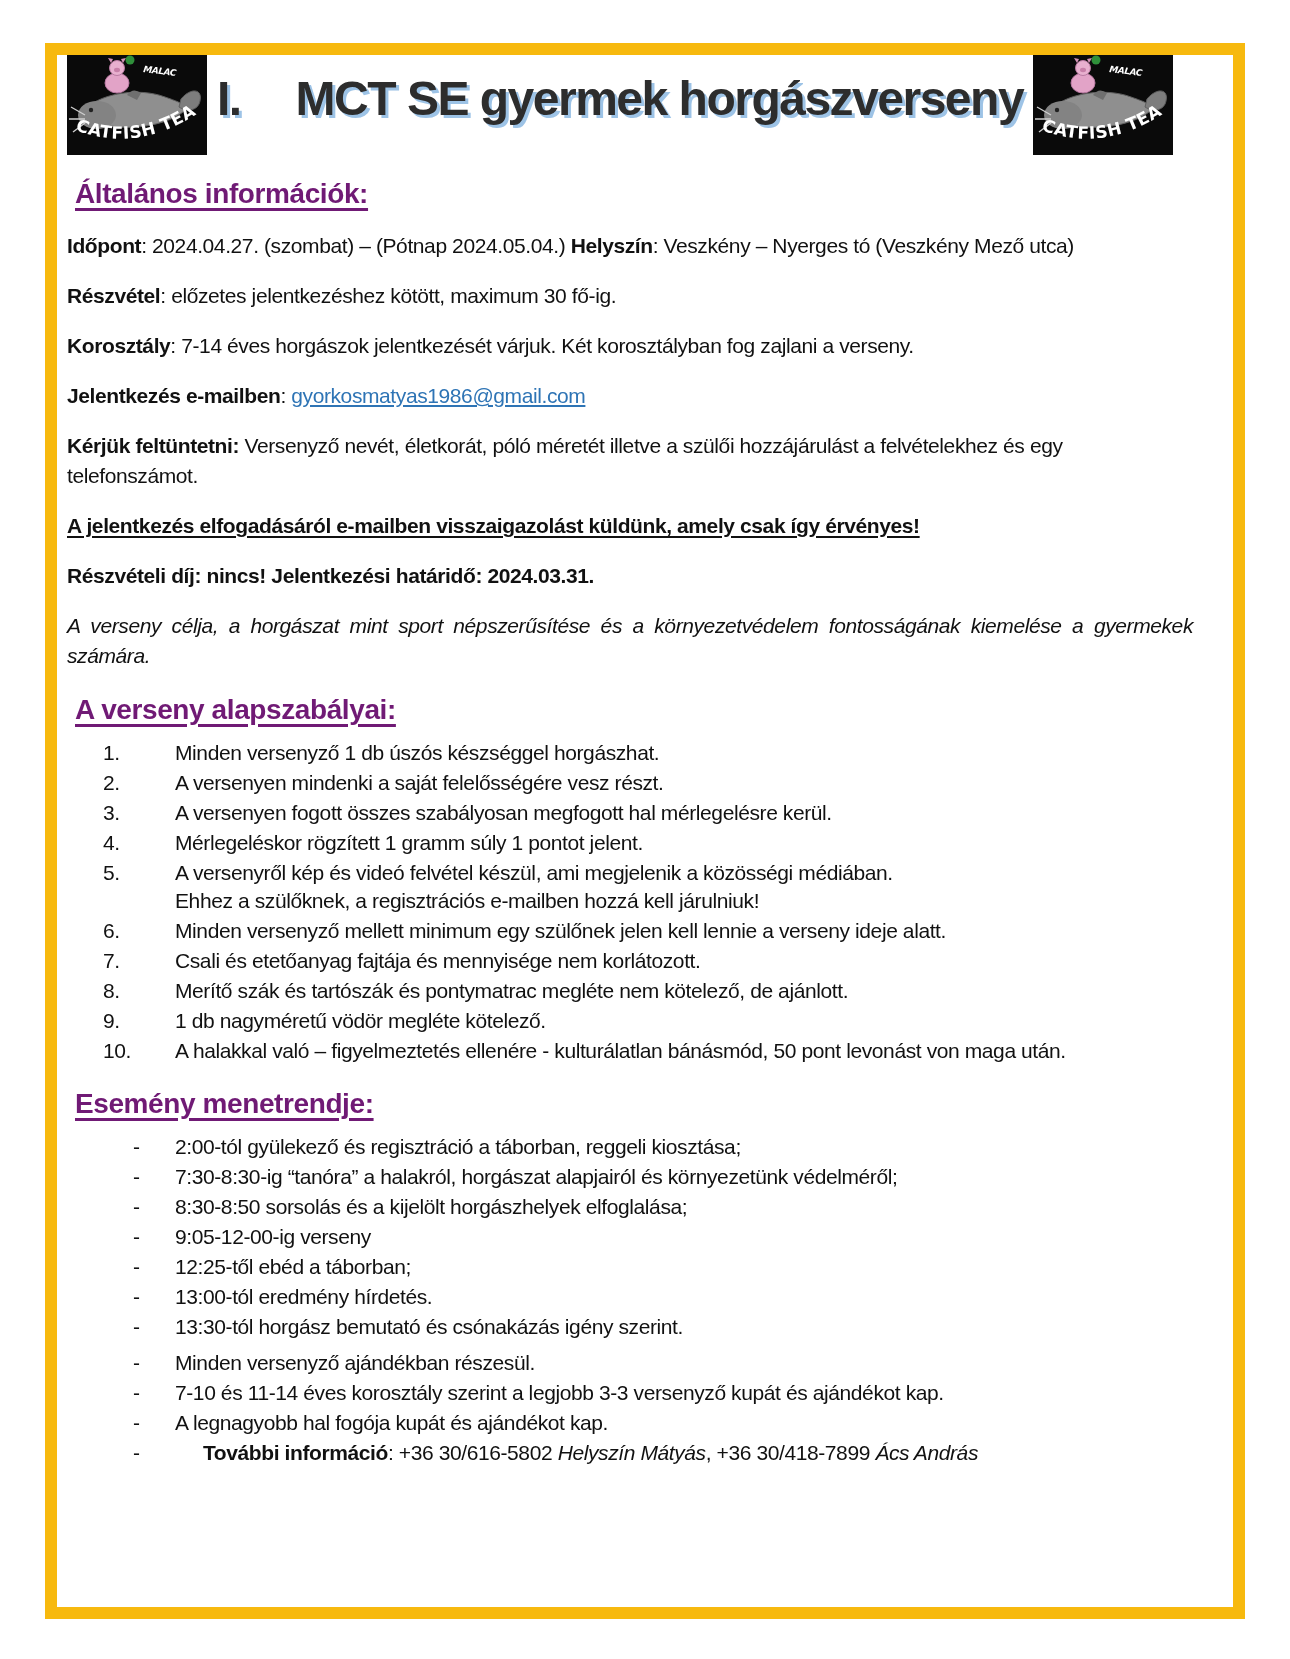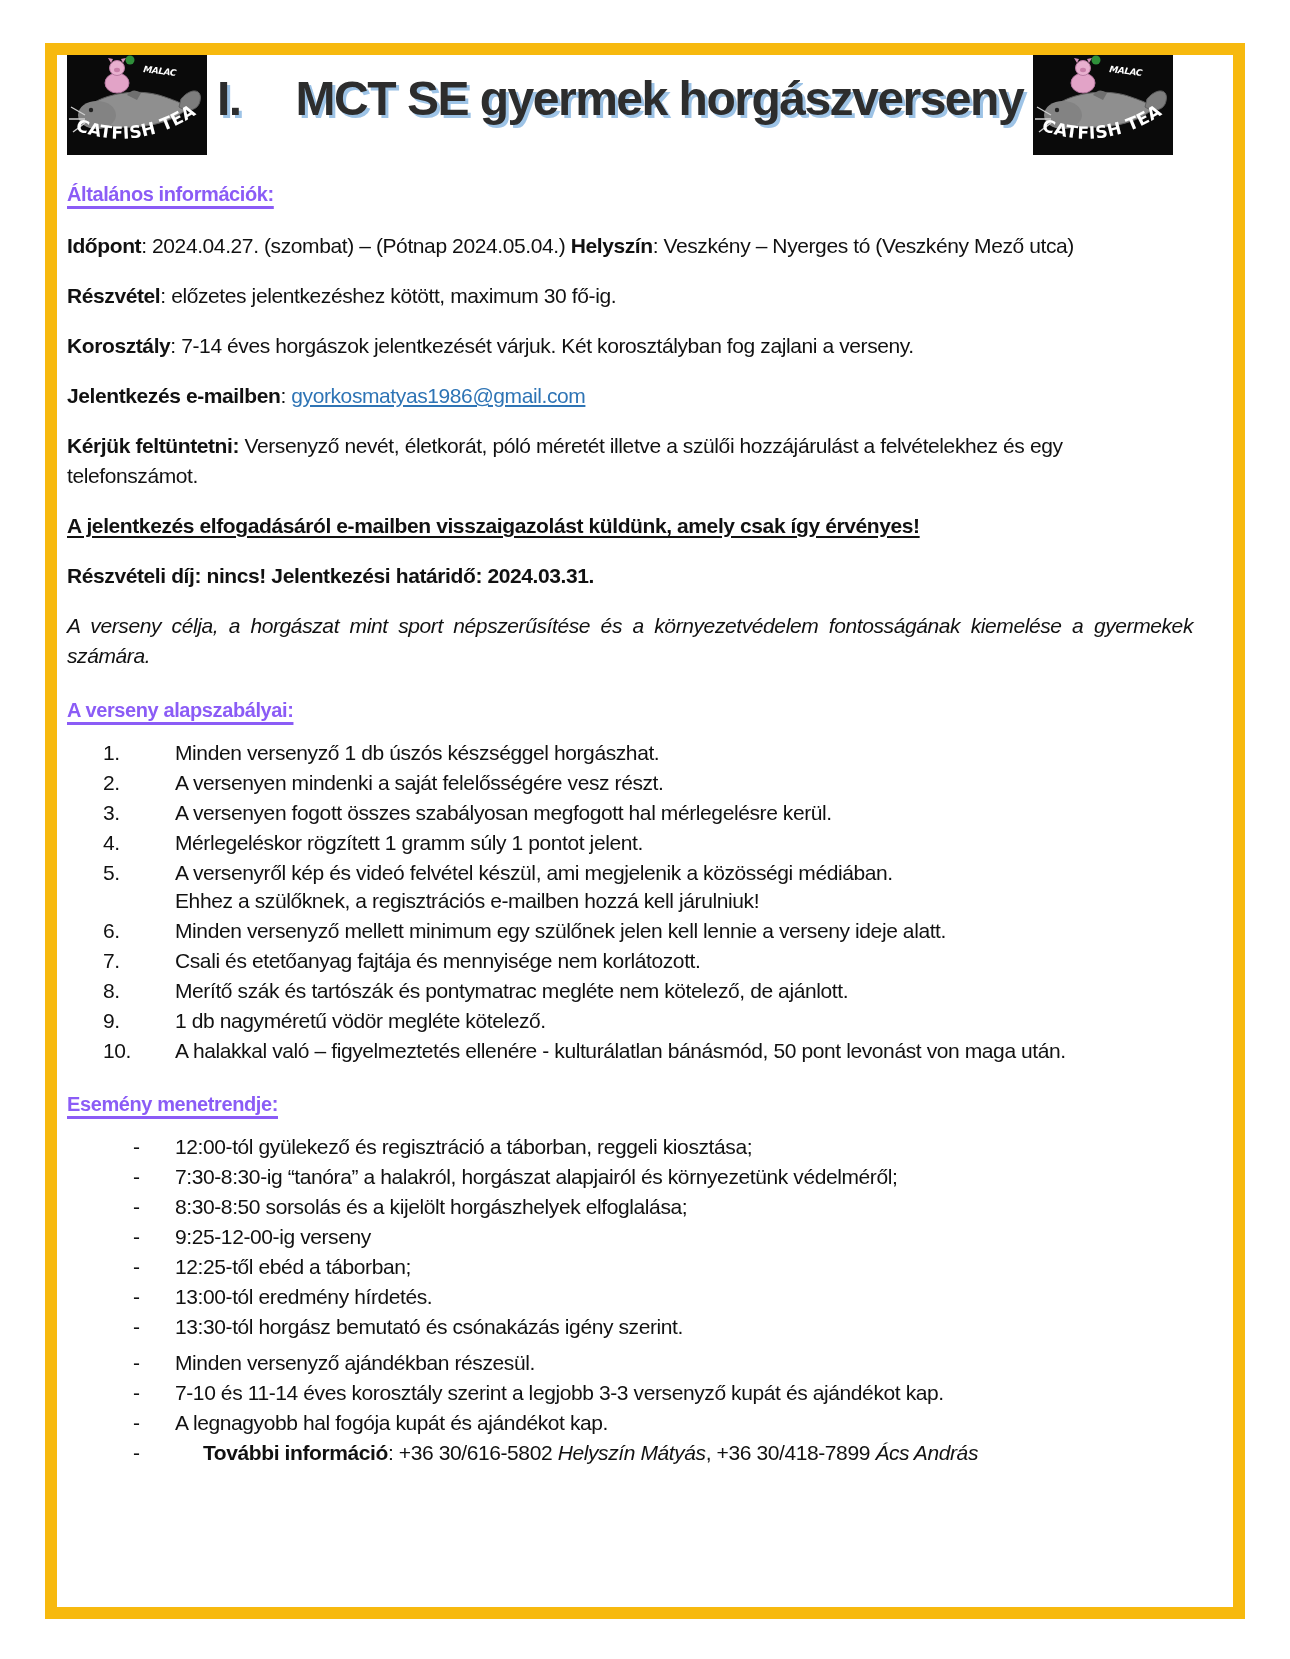--- a/index.html
+++ b/index.html
@@ -19,23 +19,23 @@
   .title-row{
     flex:1;display:flex;justify-content:center;align-items:center;
     gap:55px;margin-top:18px;
   }
   .big-title{
     font-size:48px;font-weight:bold;color:#2d2d2d;letter-spacing:-1.5px;
     text-shadow:3px 3px 0 #9DC3E6;line-height:1.1;white-space:nowrap;
   }
   
   h2{
-    font-size:20px;line-height:34px;font-weight:bold;margin:22px 0 12px 0;
+    font-size:28px;line-height:34px;font-weight:bold;margin:22px 0 12px 8px;
     text-decoration:underline;text-decoration-thickness:2.5px;text-underline-offset:5px;
-    color:#8b5cf6;
+    color:#701a75;
   }
   p{font-size:21px;line-height:30px;margin:20px 0;}
   b{letter-spacing:-0.4px;}
   .confirm{font-weight:bold;text-decoration:underline;text-underline-offset:3px;}
   .fee{font-weight:bold;}
   .goal{font-style:italic;text-align:justify;}
   a.email{color:#2E74B5;text-decoration:underline;cursor:pointer;}
   
   ul.doclist{list-style:none;margin:8px 0 6px 0;padding:0;}
   ul.doclist li{
@@ -136,24 +136,24 @@
       <li><span class="num">5.</span><span>A versenyről kép és videó felvétel készül, ami megjelenik a közösségi médiában.</span><span class="li-line2">Ehhez a szülőknek, a regisztrációs e-mailben hozzá kell járulniuk!</span></li>
       <li><span class="num">6.</span><span>Minden versenyző mellett minimum egy szülőnek jelen kell lennie a verseny ideje alatt.</span></li>
       <li><span class="num">7.</span><span>Csali és etetőanyag fajtája és mennyisége nem korlátozott.</span></li>
       <li><span class="num">8.</span><span>Merítő szák és tartószák és pontymatrac megléte nem kötelező, de ajánlott.</span></li>
       <li><span class="num">9.</span><span>1 db nagyméretű vödör megléte kötelező.</span></li>
       <li><span class="num">10.</span><span>A halakkal való – figyelmeztetés ellenére - kulturálatlan bánásmód, 50 pont levonást von maga után.</span></li>
     </ul>
 
     <h2>Esemény menetrendje:</h2>
     <ul class="doclist">
-      <li><span class="dash">-</span><span>12:00-tól gyülekező és regisztráció a táborban, reggeli kiosztása;</span></li>
+      <li><span class="dash">-</span><span>2:00-tól gyülekező és regisztráció a táborban, reggeli kiosztása;</span></li>
       <li><span class="dash">-</span><span>7:30-8:30-ig “tanóra” a halakról, horgászat alapjairól és környezetünk védelméről;</span></li>
       <li><span class="dash">-</span><span>8:30-8:50 sorsolás és a kijelölt horgászhelyek elfoglalása;</span></li>
-      <li><span class="dash">-</span><span>9:25-12-00-ig verseny</span></li>
+      <li><span class="dash">-</span><span>9:05-12-00-ig verseny</span></li>
       <li><span class="dash">-</span><span>12:25-től ebéd a táborban;</span></li>
       <li><span class="dash">-</span><span>13:00-tól eredmény hírdetés.</span></li>
       <li><span class="dash">-</span><span>13:30-tól horgász bemutató és csónakázás igény szerint.</span></li>
     </ul>
 
     <ul class="doclist">
       <li><span class="dash">-</span><span>Minden versenyző ajándékban részesül.</span></li>
       <li><span class="dash">-</span><span>7-10 és 11-14 éves korosztály szerint a legjobb 3-3 versenyző kupát és ajándékot kap.</span></li>
       <li><span class="dash">-</span><span>A legnagyobb hal fogója kupát és ajándékot kap.</span></li>
       <li><span class="dash">-</span><span class="bd">További információ</span><span>: +36 30/616-5802 </span><span class="it">Helyszín Mátyás</span><span>, +36 30/418-7899 </span><span class="it">Ács András</span></li>

